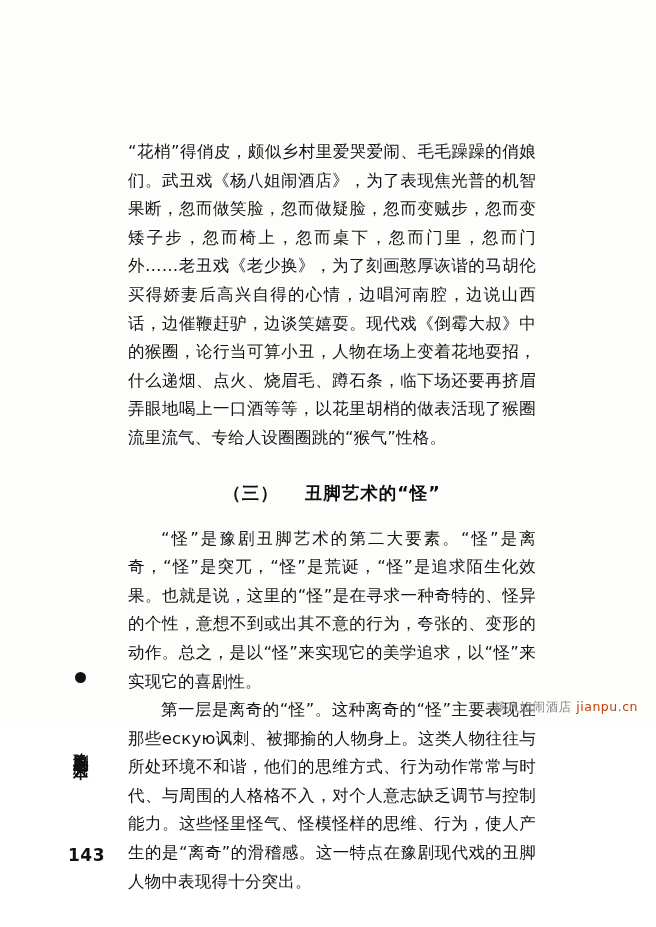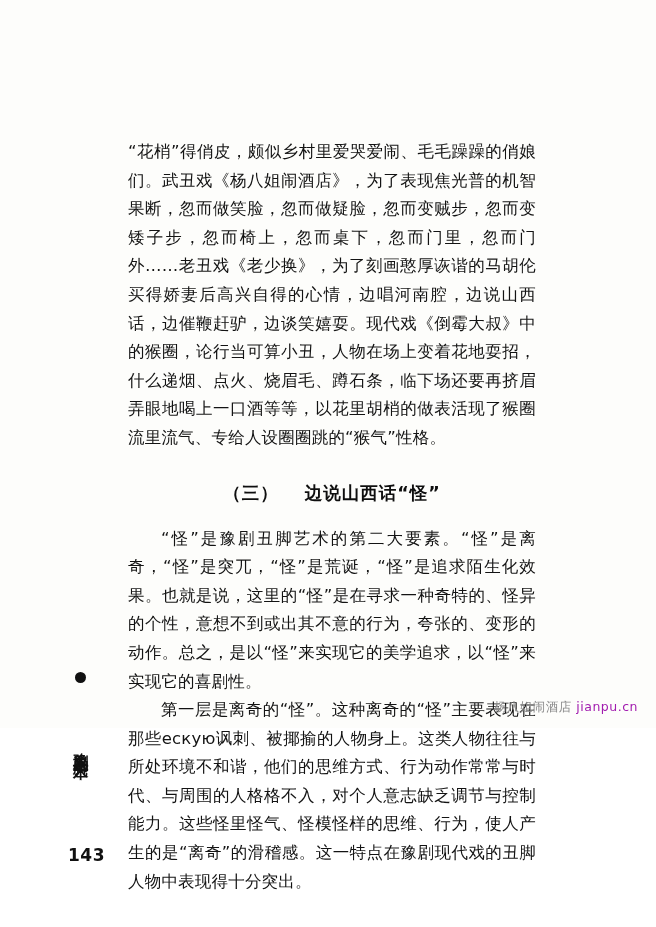--- a/index.html
+++ b/index.html
@@ -92,33 +92,33 @@
   }
   .watermark {
     position: absolute;
     right: 18px;
     bottom: 12px;
     font-size: 12.5px;
     color: #8c8c8c;
     letter-spacing: 0.5px;
   }
   .watermark .wm-latin {
-    color: #a21caf;
+    color: #c2410c;
   }
 </style>
 </head>
 <body>
 
 <div class="page">
 
   <div class="content">
     <p class="para">“花梢”得俏皮，颇似乡村里爱哭爱闹、毛毛躁躁的俏娘们。武丑戏《杨八姐闹酒店》，为了表现焦光普的机智果断，忽而做笑脸，忽而做疑脸，忽而变贼步，忽而变矮子步，忽而椅上，忽而桌下，忽而门里，忽而门外……老丑戏《老少换》，为了刻画憨厚诙谐的马胡伦买得娇妻后高兴自得的心情，边唱河南腔，边说山西话，边催鞭赶驴，边谈笑嬉耍。现代戏《倒霉大叔》中的猴圈，论行当可算小丑，人物在场上变着花地耍招，什么递烟、点火、烧眉毛、蹲石条，临下场还要再挤眉弄眼地喝上一口酒等等，以花里胡梢的做表活现了猴圈流里流气、专给人设圈圈跳的“猴气”性格。</p>
 
     <div class="section-head">
-      <span class="numpart">（三）</span><span>边说山西话“怪”</span>
+      <span class="numpart">（三）</span><span>丑脚艺术的“怪”</span>
     </div>
 
     <p class="para indent">“怪”是豫剧丑脚艺术的第二大要素。“怪”是离奇，“怪”是突兀，“怪”是荒诞，“怪”是追求陌生化效果。也就是说，这里的“怪”是在寻求一种奇特的、怪异的个性，意想不到或出其不意的行为，夸张的、变形的动作。总之，是以“怪”来实现它的美学追求，以“怪”来实现它的喜剧性。</p>
     <p class="para indent">第一层是离奇的“怪”。这种离奇的“怪”主要表现在那些ескую讽刺、被揶揄的人物身上。这类人物往往与所处环境不和谐，他们的思维方式、行为动作常常与时代、与周围的人格格不入，对个人意志缺乏调节与控制能力。这些怪里怪气、怪模怪样的思维、行为，使人产生的是“离奇”的滑稽感。这一特点在豫剧现代戏的丑脚人物中表现得十分突出。</p>
   </div>
 
   <div class="side-title">
     <div class="side-dot"></div>
     <span class="side-chars">豫剧丑脚艺术</span>
   </div>

